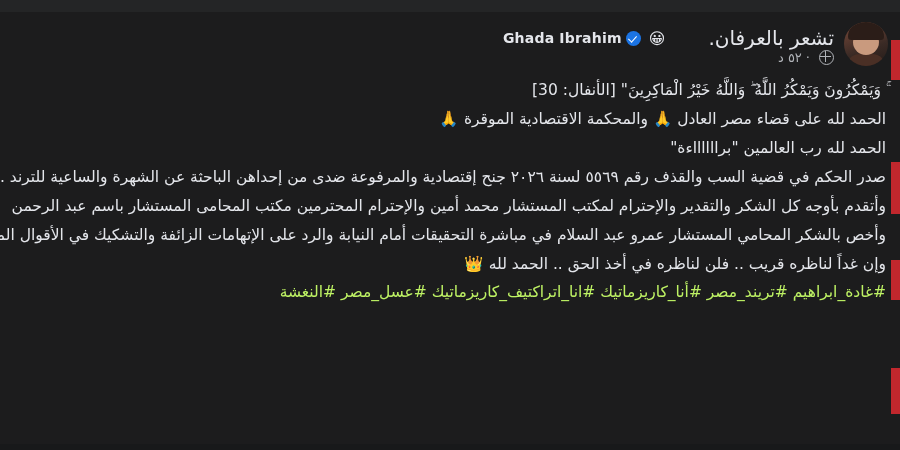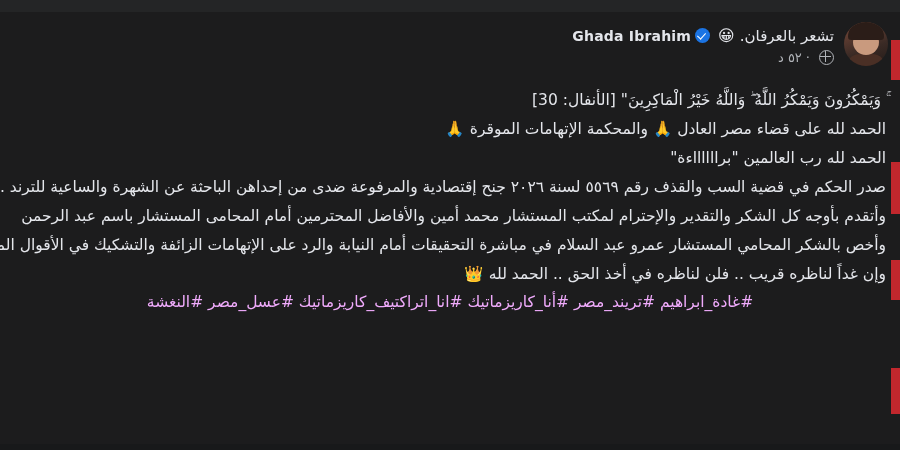--- a/index.html
+++ b/index.html
@@ -123,23 +123,24 @@
     height: 7px;
     border: solid #fff;
     border-width: 0 1.6px 1.6px 0;
     transform: rotate(42deg);
   }
   .feeling-emoji {
     font-size: 16px;
     margin: 0 5px 0 6px;
   }
   .feeling-text {
-    font-size: 15px;
+    font-size: 20px;
     color: #e4e6eb;
     direction: rtl;
+    margin-left: 38px;
   }
 
   .meta-line {
     position: absolute;
     right: 52px;
     top: 32px;
     display: flex;
     flex-direction: row;
     align-items: center;
     color: #b0b3b8;
@@ -171,37 +172,35 @@
     top: 4.5px;
     width: 11.5px;
     height: 1.2px;
     background: #b0b3b8;
   }
   .dot-sep { margin: 0 4px; }
   .time-text { direction: rtl; }
 
   
   .post-body {
-    margin-top: 10px;
     font-size: 15.5px;
     line-height: 29px;
     color: #e4e6eb;
     text-align: right;
   }
   .post-body p {
     margin: 0;
     white-space: nowrap;
     overflow: visible;
   }
   .quran-line { letter-spacing: .1px; }
   .hashtags {
-    color: #f0abfc;
+    color: #bef264;
     line-height: 27px;
     direction: rtl;
-    text-align: center;
   }
   .hashtags p { margin: 0; }
 
   
   .red-marks {
     position: absolute;
     right: 0;
     top: 0;
     width: 14px;
     height: 438px;
@@ -252,24 +251,24 @@
     <div class="meta-line">
       <span class="globe-icon"></span>
       <span class="dot-sep">·</span>
       <span class="time-text">٥٢ د</span>
     </div>
 
   </div>
 
   <div class="post-body">
     <p class="quran-line">ۚ وَيَمْكُرُونَ وَيَمْكُرُ اللَّهُ ۖ وَاللَّهُ خَيْرُ الْمَاكِرِينَ" [الأنفال: 30]</p>
-    <p>الحمد لله على قضاء مصر العادل 🙏 والمحكمة الإتهامات الموقرة 🙏</p>
+    <p>الحمد لله على قضاء مصر العادل 🙏 والمحكمة الاقتصادية الموقرة 🙏</p>
     <p>الحمد لله رب العالمين "برااااااءة"</p>
     <p>صدر الحكم في قضية السب والقذف رقم ٥٥٦٩ لسنة ٢٠٢٦ جنح إقتصادية والمرفوعة ضدى من إحداهن الباحثة عن الشهرة والساعية للترند ...</p>
-    <p>وأتقدم بأوجه كل الشكر والتقدير والإحترام لمكتب المستشار محمد أمين والأفاضل المحترمين أمام المحامى المستشار باسم عبد الرحمن</p>
+    <p>وأتقدم بأوجه كل الشكر والتقدير والإحترام لمكتب المستشار محمد أمين والإحترام المحترمين مكتب المحامى المستشار باسم عبد الرحمن</p>
     <p>وأخص بالشكر المحامي المستشار عمرو عبد السلام في مباشرة التحقيقات أمام النيابة والرد على الإتهامات الزائفة والتشكيك في الأقوال المفبركة المقدمة من المبلغة ....</p>
     <p>وإن غداً لناظره قريب .. فلن لناظره في أخذ الحق .. الحمد لله 👑</p>
 
     <div class="hashtags">
       <p>#غادة_ابراهيم #تريند_مصر #أنا_كاريزماتيك #انا_اتراكتيف_كاريزماتيك #عسل_مصر #النغشة</p>
     </div>
   </div>
 
   <div class="red-marks">
     <i class="rm1"></i>

